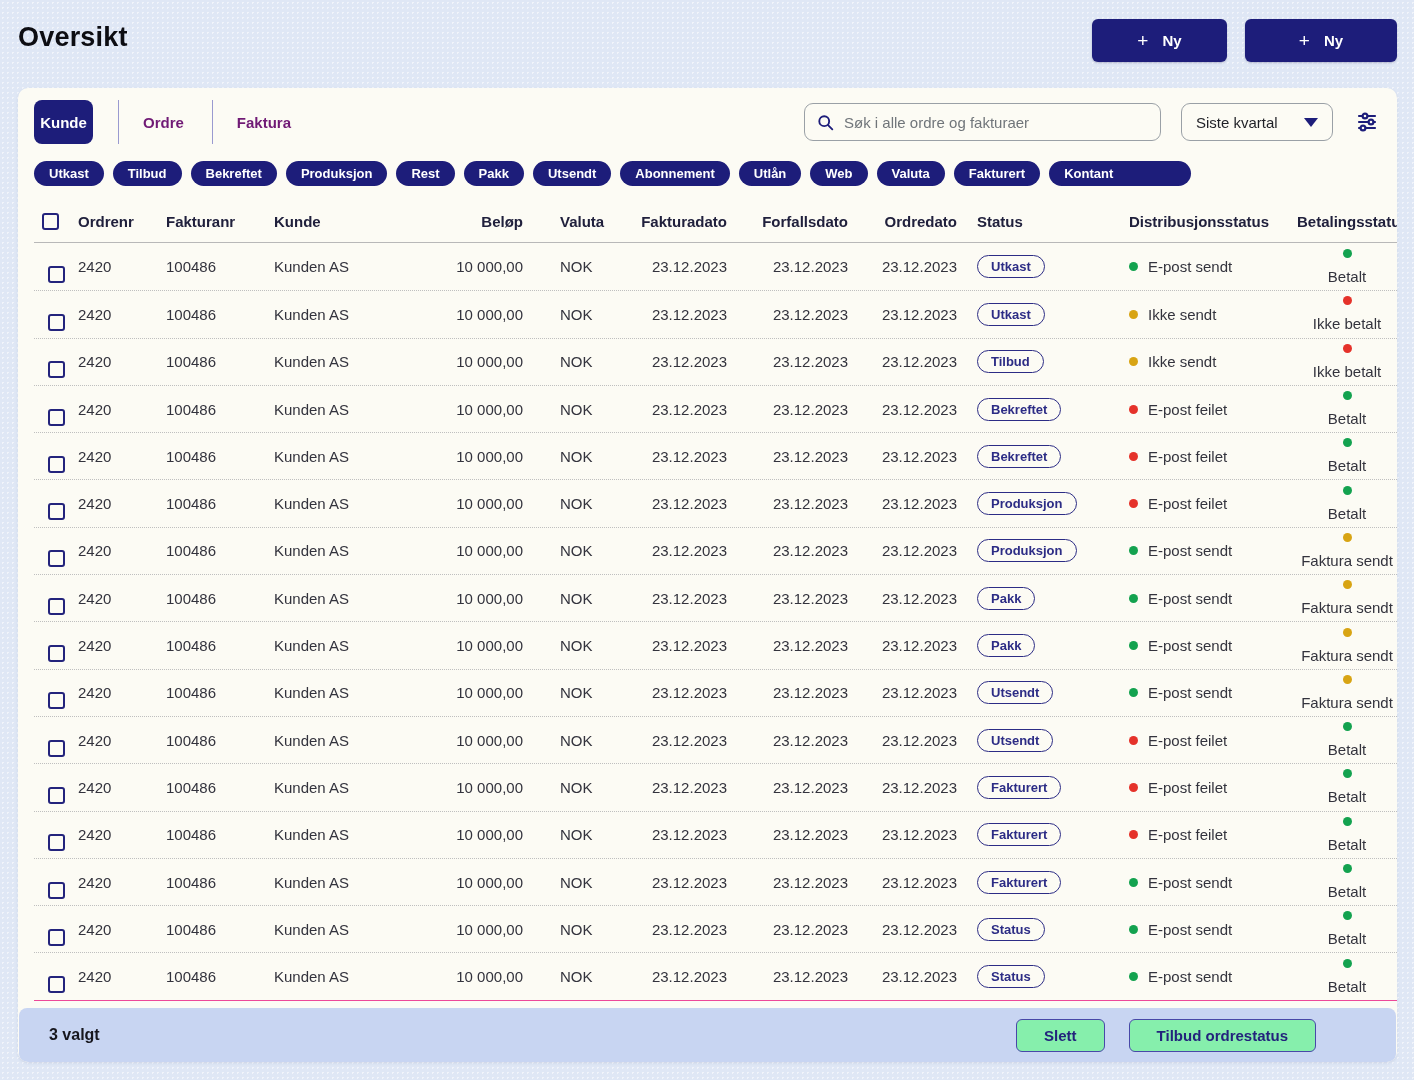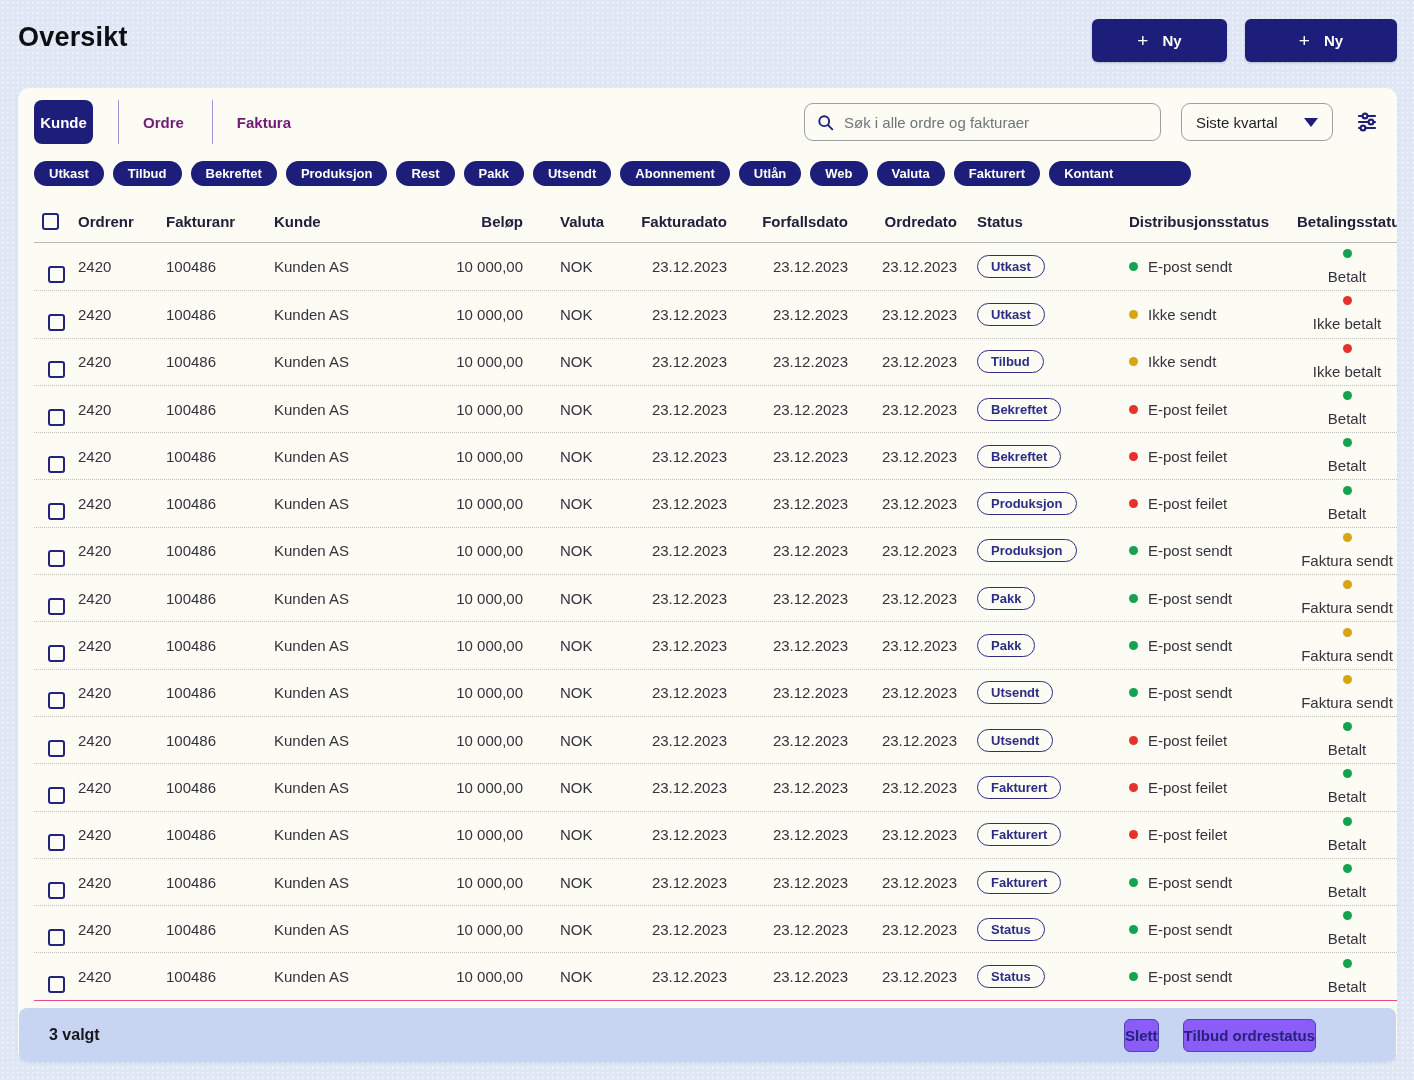--- a/index.html
+++ b/index.html
@@ -111,23 +111,23 @@
   .dot { width:9px; height:9px; border-radius:50%; flex:none; }
   
   .footer-bar {
     position:absolute; left:1px; right:1px; bottom:0; height:54px;
     background:#c8d5f2; border-radius:8px;
     display:flex; align-items:center; padding:0 80px 0 30px;
   }
   .selected-count { font-size:16px; font-weight:bold; color:#16161d; }
   .footer-actions { margin-left:auto; display:flex; gap:24px; }
   .btn-outline {
-    height:33px; background:#8b5cf6; border:1px solid #4848a8; border-radius:6px;
+    height:33px; background:#86efac; border:1px solid #4848a8; border-radius:6px;
     font-family:inherit; font-size:15px; font-weight:bold; color:#23237c;
-    padding:0 0; cursor:pointer;
+    padding:0 27px; cursor:pointer;
   }
 </style>
 </head>
 <body>
 
 <div class="page-title">Oversikt</div>
 <div class="top-actions">
   <button class="btn-primary btn-ny-1">
     <span class="plus">+</span>
     <span>Ny</span>

